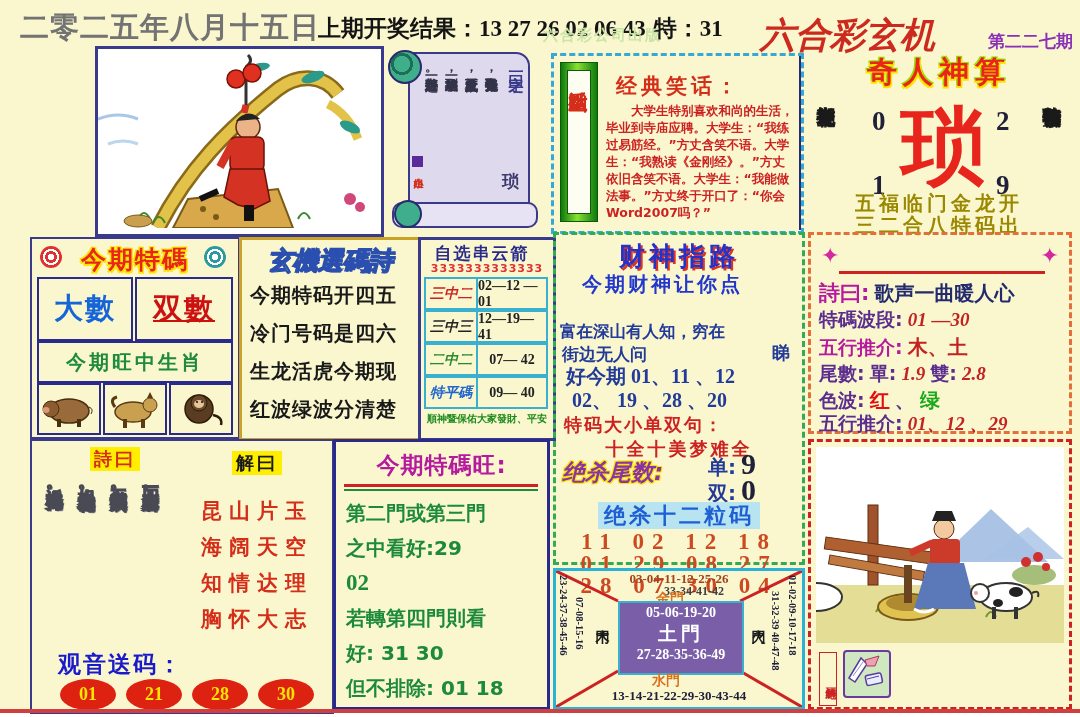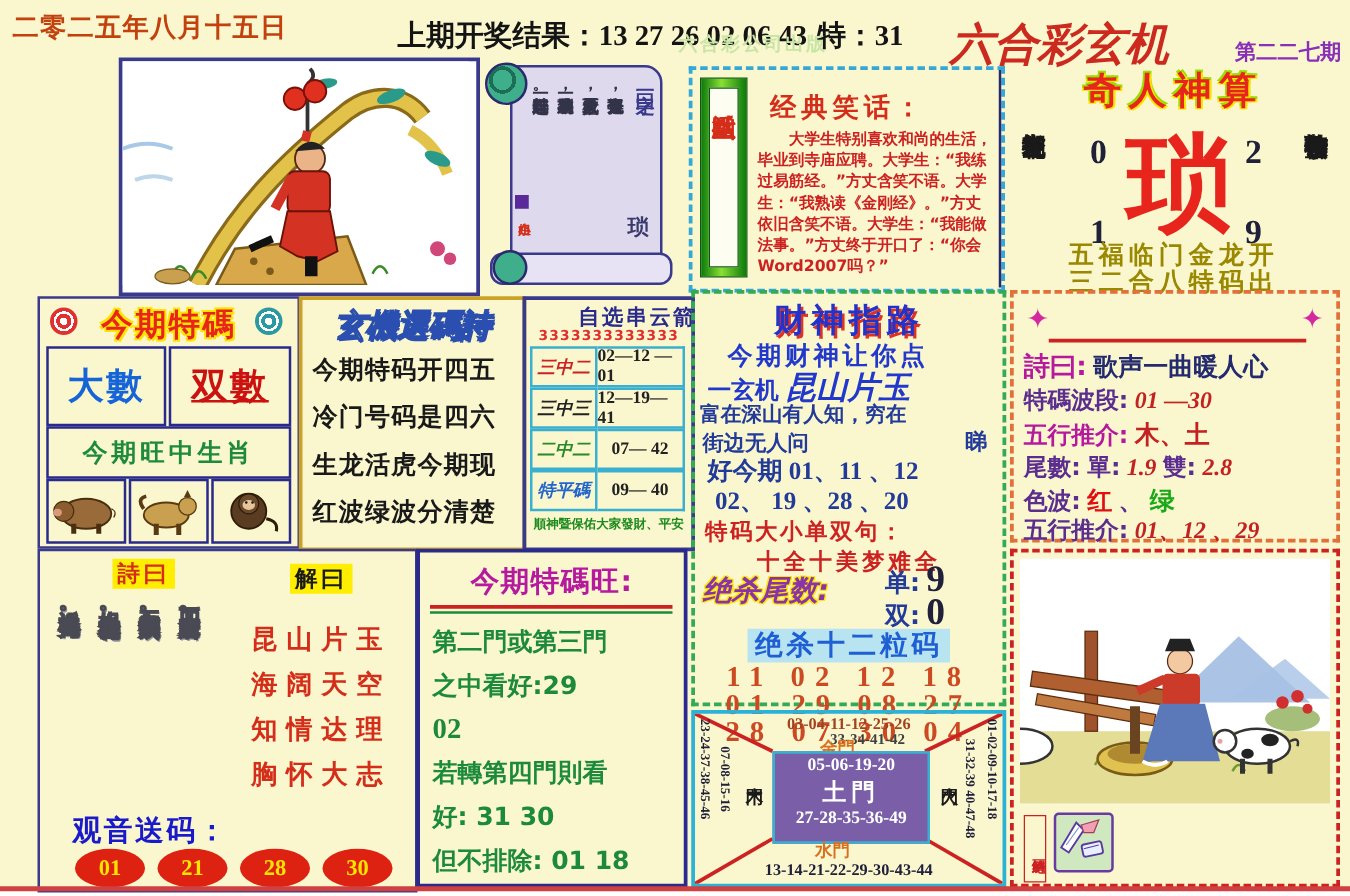--- a/index.html
+++ b/index.html
@@ -5,21 +5,21 @@
   html,body{margin:0;padding:0;}
   body{width:1080px;height:717px;background:#ffffff;font-family:"DejaVu Sans","Liberation Sans",sans-serif;position:relative;overflow:hidden;}
   .page{position:absolute;left:0;top:0;width:1080px;height:710px;background:#faf7cf;}
   .abs{position:absolute;}
   .c{text-align:center;}
   .nw{white-space:nowrap;}
   .serif{font-family:"Liberation Serif","DejaVu Serif",serif;}
   .vu{writing-mode:vertical-rl;text-orientation:upright;}
 
   
-  .date{left:10px;top:8px;font-size:21px;color:#c2410c;font-weight:bold;font-family:"Liberation Serif",serif;letter-spacing:1px;}
+  .date{left:20px;top:8px;font-size:29px;color:#737373;font-weight:bold;font-family:"Liberation Serif",serif;letter-spacing:1px;}
   .result{left:318px;top:13px;font-size:23px;color:#141414;font-weight:bold;}
   .result .nums{font-family:"Liberation Serif",serif;}
   .watermark{left:543px;top:26px;font-size:15px;color:#c9e5a6;font-weight:bold;letter-spacing:2px;z-index:0;}
   .brand{left:760px;top:12px;font-size:35px;color:#cc2a1f;font-weight:bold;font-style:italic;font-family:"Liberation Serif",serif;}
   .issue{left:988px;top:30px;font-size:17px;color:#8a2fb8;font-weight:bold;}
 
   
   .cartoon{left:95px;top:46px;width:283px;height:185px;background:#fff;border:3px solid #3a3a8c;}
   .scrollbox{left:386px;top:48px;width:160px;height:183px;}
   .scroll-paper{left:22px;top:4px;width:118px;height:156px;background:#dfd9ee;border:2px solid #3a3a8c;border-radius:6px 14px 6px 6px;}
@@ -48,21 +48,21 @@
   .sp-cell{border:2px solid #2a2a8c;}
   .bignum{font-size:29px;font-weight:bold;letter-spacing:2px;}
   .zodiac{font-size:20px;color:#1d8a3c;font-weight:bold;letter-spacing:3px;}
 
   .poembox{left:239px;top:237px;width:176px;height:198px;border:3px solid #c9a227;}
   .poem-title{left:0;top:4px;width:176px;font-size:25px;font-style:italic;font-weight:bold;color:#c6e82a;
     -webkit-text-stroke:1.2px #2a4fb0;text-shadow:1px 1px 0 #2a4fb0;}
   .poem-line{left:8px;width:160px;font-size:20px;color:#191919;font-weight:bold;letter-spacing:1px;}
 
   .arrowbox{left:418px;top:237px;width:132px;height:198px;border:3px solid #3a3a8c;}
-  .arrow-title{left:0;top:2px;width:122px;font-size:17px;color:#2a2a8c;font-weight:bold;letter-spacing:2px;margin-left:28px;}
+  .arrow-title{left:0;top:2px;width:122px;font-size:17px;color:#2a2a8c;font-weight:bold;letter-spacing:2px;}
   .squig{left:0;top:22px;width:132px;font-size:11px;color:#e03030;font-weight:bold;letter-spacing:1px;}
   .arow{position:absolute;left:3px;width:124px;height:33px;display:flex;}
   .arow .lab{width:50px;border:2px solid #3ab0d0;display:flex;align-items:center;justify-content:center;font-size:14px;font-weight:bold;font-family:"Liberation Serif",serif;font-style:italic;}
   .arow .val{flex:1;border:2px solid #3ab0d0;border-left:none;display:flex;align-items:center;justify-content:center;font-size:14px;font-weight:bold;font-family:"Liberation Serif",serif;color:#222;}
   .afoot{left:0;top:172px;width:132px;font-size:10px;color:#1d8a1d;font-weight:bold;}
 
   .fortune{left:553px;top:232px;width:252px;height:333px;border:3px dashed #33aa55;box-sizing:border-box;}
   .f-title{left:0;top:4px;width:246px;font-size:26px;color:#2233cc;font-weight:bold;letter-spacing:4px;text-shadow:2px 2px 0 #dd3322;}
   .f-blue{color:#2238cc;font-weight:bold;}
   .f-navy{color:#223a99;font-weight:bold;}
@@ -263,24 +263,20 @@
     <div class="arow" style="top:136px;">
       <div class="lab" style="color:#2266cc;">特平碼</div>
       <div class="val">09— 40</div>
     </div>
     <div class="abs afoot c nw">順神暨保佑大家發財、平安</div>
   </div>
 
   <div class="abs fortune">
     <div class="abs f-title c nw">财神指路</div>
     <div class="abs f-blue nw" style="left:26px;top:36px;font-size:20px;letter-spacing:3px;">今期财神让你点</div>
-    <div class="abs nw" style="left:10px;top:58px;">
-      <span class="f-blue" style="font-size:19px;">一玄机</span>
-      <span class="f-blue" style="font-size:25px;font-style:italic;">昆山片玉</span>
-    </div>
     <div class="abs f-navy nw" style="left:4px;top:86px;font-size:16.5px;">富在深山有人知，穷在</div>
     <div class="abs f-navy nw" style="left:6px;top:108px;font-size:17px;">街边无人问</div>
     <div class="abs f-navy nw" style="right:12px;top:106px;font-size:18px;">睇</div>
     <div class="abs f-navy nw serif" style="left:10px;top:128px;font-size:20px;">好今期 01、11 、12</div>
     <div class="abs f-navy nw serif" style="left:16px;top:152px;font-size:20px;">02、 19 、28 、20</div>
     <div class="abs f-red nw" style="left:8px;top:178px;font-size:18px;letter-spacing:2px;">特码大小单双句：</div>
     <div class="abs f-red c nw" style="left:0;top:202px;width:246px;font-size:18px;letter-spacing:3px;">十全十美梦难全</div>
     <div class="abs kill-label nw" style="left:6px;top:222px;">绝杀尾数:</div>
     <div class="abs nw" style="left:152px;top:212px;">
       <span class="f-navy" style="font-size:20px;">单:</span>

